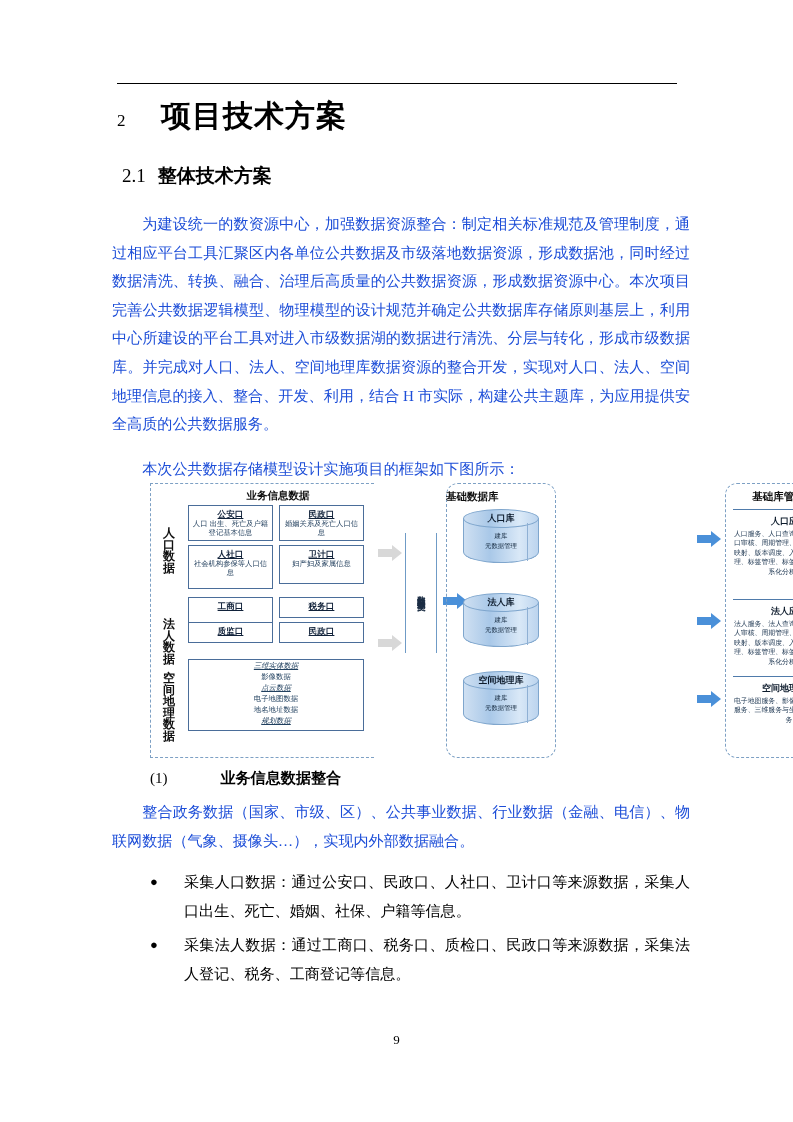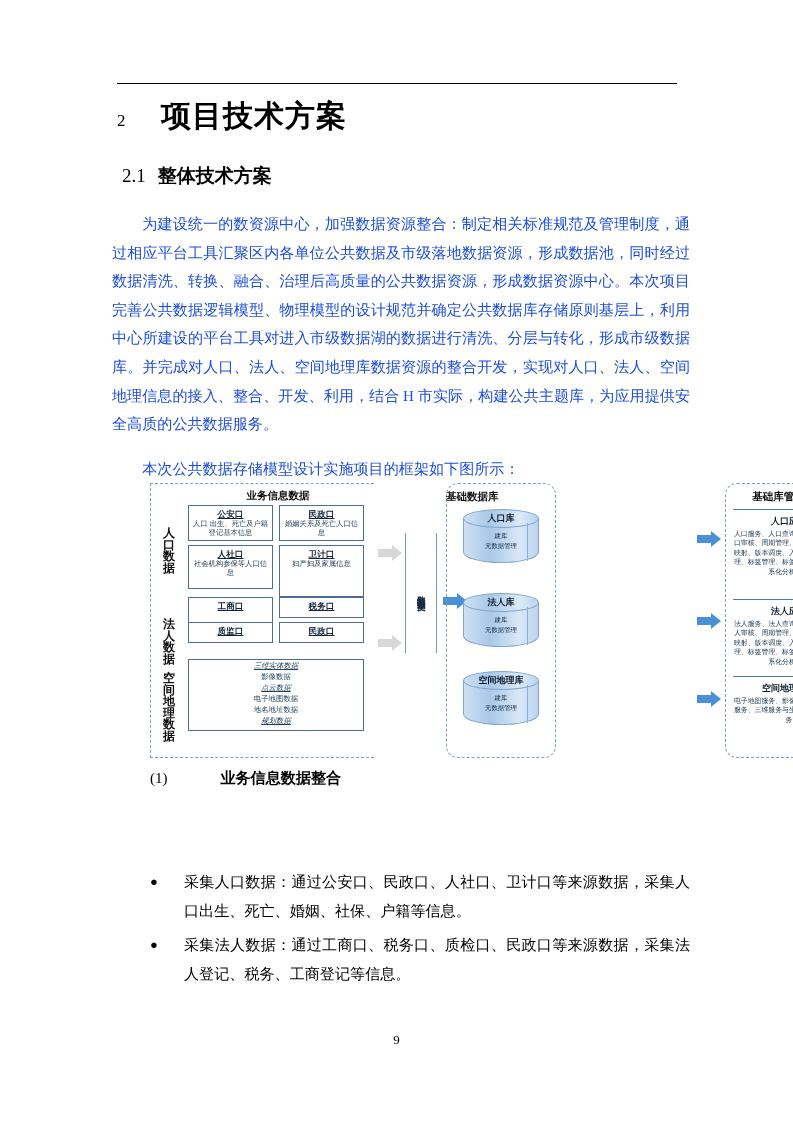--- a/index.html
+++ b/index.html
@@ -198,21 +198,21 @@
     font-size: 7.3px;
     line-height: 8.6px;
     margin-top: 1px;
     padding: 0 2px;
     color: #24415f;
   }
 
   .c-ga { left: 38px;  top: 22px;  width: 85px; height: 36px; }
   .c-mz { left: 129px; top: 22px; width: 85px; height: 36px; }
   .c-rs { left: 38px;  top: 62px;  width: 85px; height: 44px; }
-  .c-wj { left: 129px; top: 62px; width: 85px; height: 52px; }
+  .c-wj { left: 129px; top: 62px; width: 85px; height: 39px; }
 
   .c-gs { left: 38px;  top: 114px; width: 85px; height: 35px; }
   .c-sw { left: 129px; top: 114px; width: 85px; height: 21px; }
   .c-zj { left: 38px;  top: 139px; width: 85px; height: 21px; }
   .c-mz2{ left: 129px; top: 139px; width: 85px; height: 21px; }
 
   .c-geo { left: 38px; top: 176px; width: 176px; height: 72px; }
   .c-geo .gline {
     display: block;
     font-size: 7.4px;
@@ -576,20 +576,21 @@
       <span class="app-b">电子地图服务、影像服务、地名地址服务、三维服务与坐标转换等功能服务</span>
     </div>
 
   </div>
 
   <div class="subhead">
     <span class="sh-num">(1)</span>
     <span class="sh-text">业务信息数据整合</span>
   </div>
 
+  <div class="para p3">整合政务数据（国家、市级、区）、公共事业数据、行业数据（金融、电信）、物联网数据（气象、摄像头…），实现内外部数据融合。</div>
 
   <div class="bullets">
     <div class="bullet-row">
       <span class="bullet-dot">●</span>
       <span class="bullet-text">采集人口数据：通过公安口、民政口、人社口、卫计口等来源数据，采集人口出生、死亡、婚姻、社保、户籍等信息。</span>
     </div>
     <div class="bullet-row">
       <span class="bullet-dot">●</span>
       <span class="bullet-text">采集法人数据：通过工商口、税务口、质检口、民政口等来源数据，采集法人登记、税务、工商登记等信息。</span>
     </div>

